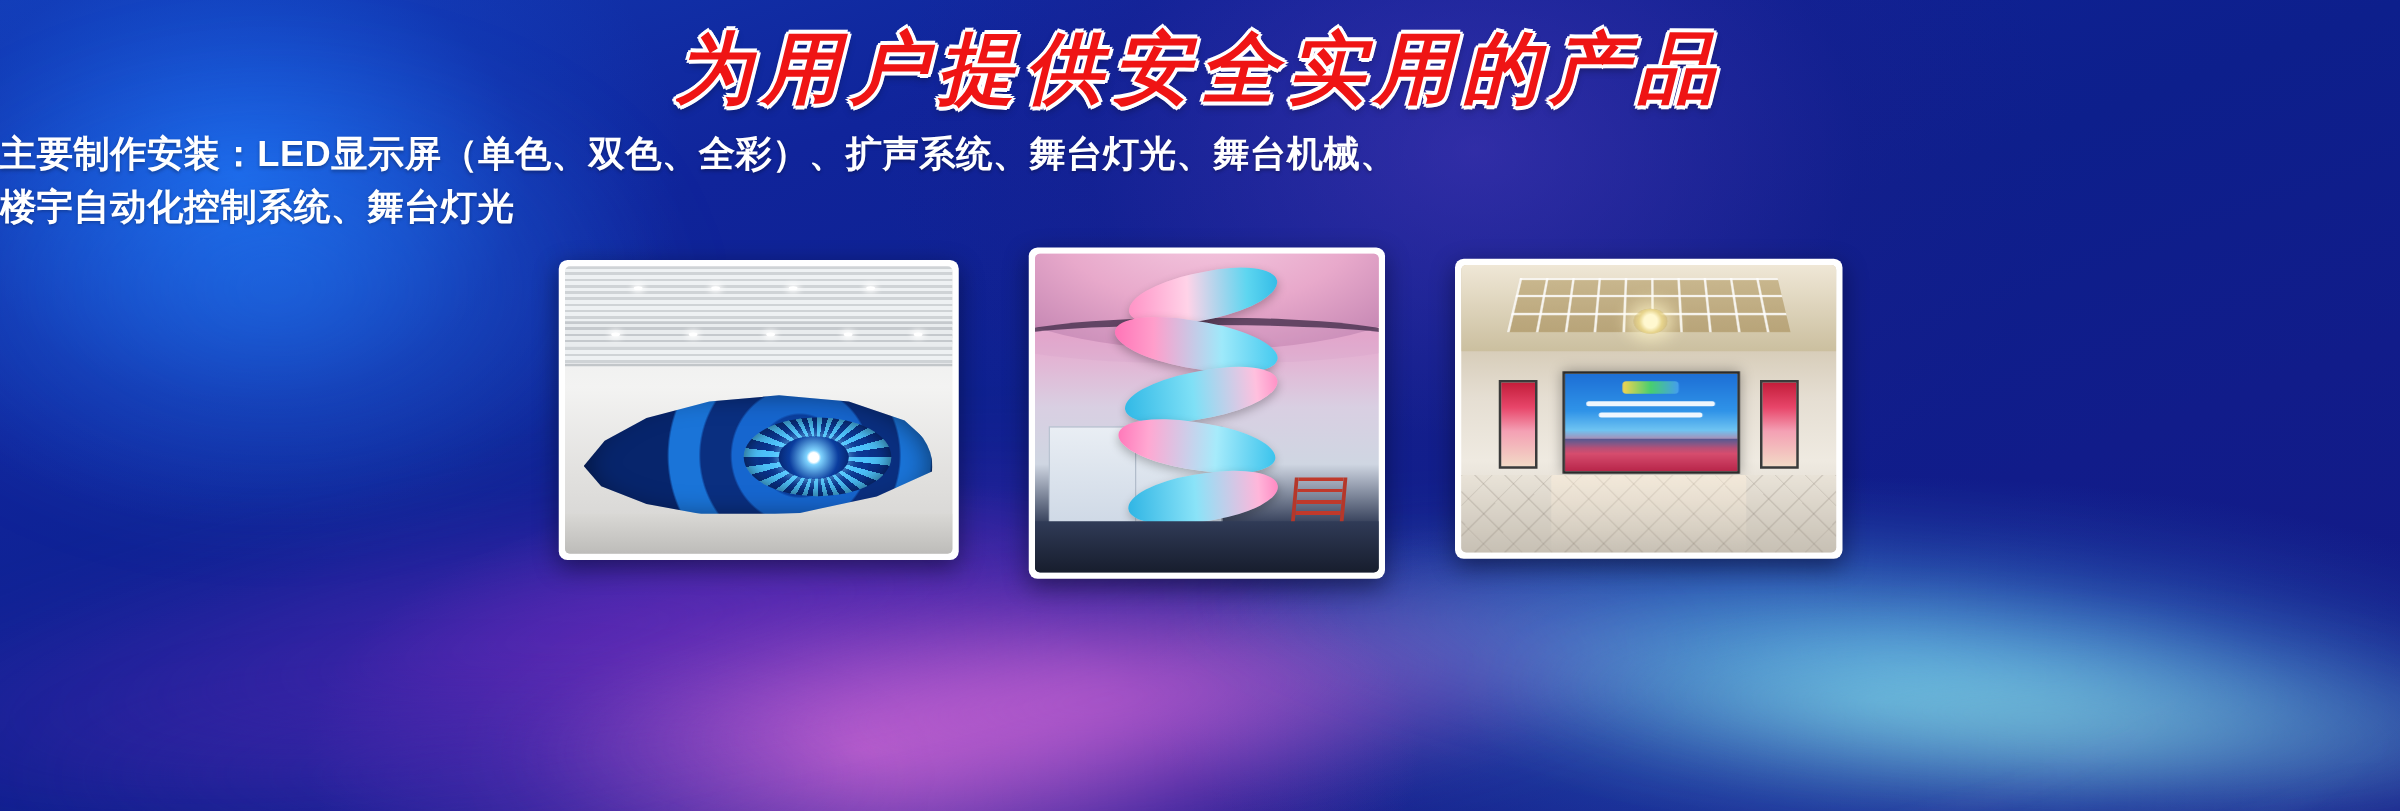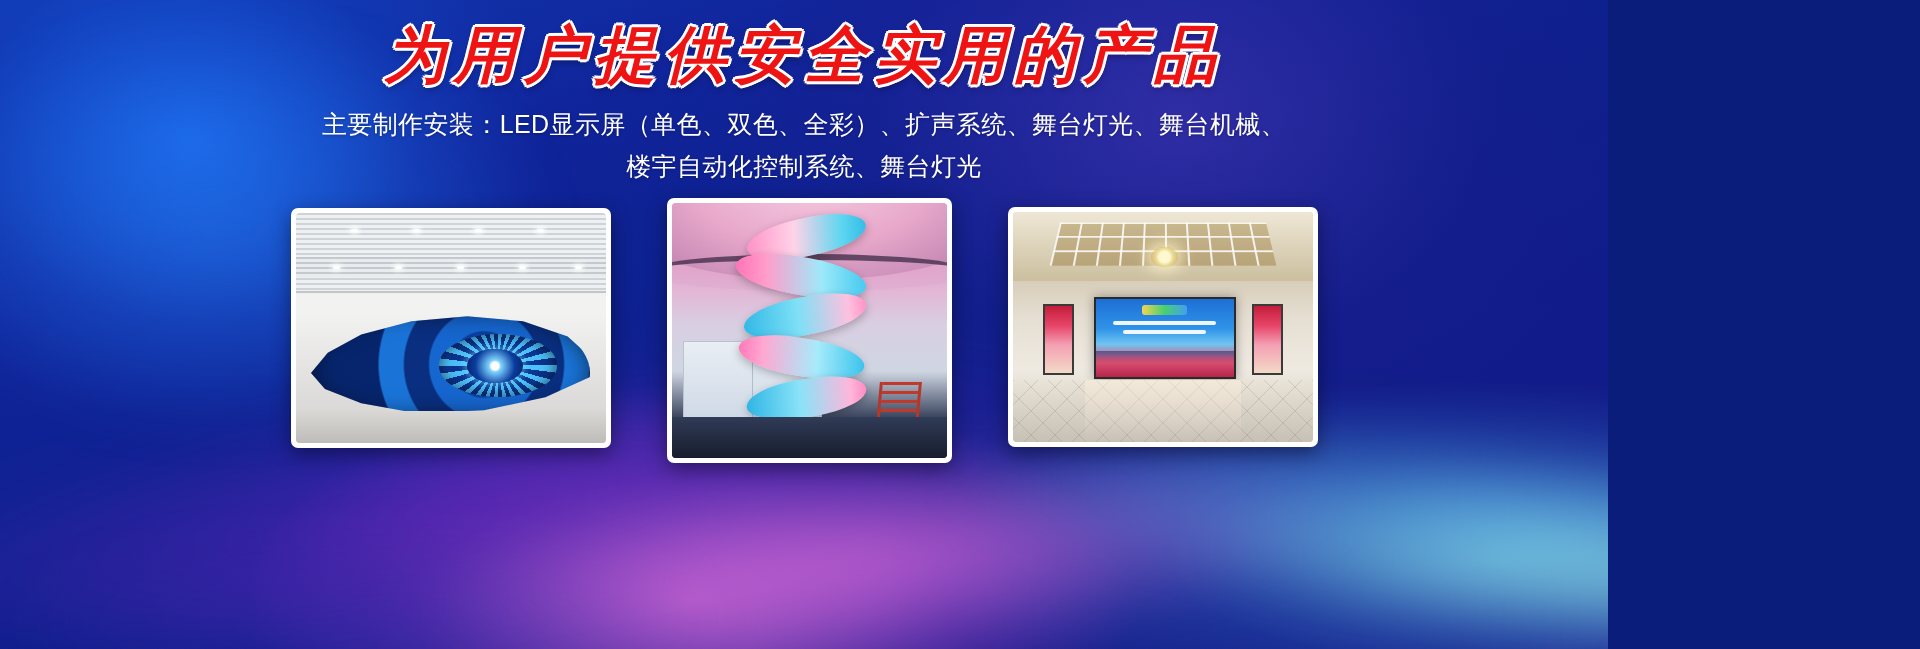--- a/index.html
+++ b/index.html
@@ -2,21 +2,21 @@
 <html><head>
 <meta charset="utf-8">
 <style>
   html,body{margin:0;padding:0;}
   body{
     width:1920px;height:649px;overflow:hidden;
     font-family:"Liberation Sans","DejaVu Sans",sans-serif;
     background:#0a1d7a;
   }
   .banner{
-    position:relative;width:1608px;height:649px;overflow:hidden;
+    position:relative;width:1920px;height:649px;overflow:hidden;
     background:
       radial-gradient(ellipse 620px 300px at 690px 600px, rgba(255,120,230,0.55) 0%, rgba(190,70,210,0.28) 42%, rgba(60,30,150,0.0) 72%),
       radial-gradient(ellipse 760px 230px at 1500px 560px, rgba(120,230,255,0.40) 0%, rgba(60,140,220,0.20) 45%, rgba(20,40,140,0.0) 78%),
       radial-gradient(ellipse 420px 330px at 190px 140px, rgba(30,120,255,0.70) 0%, rgba(20,70,200,0.30) 55%, rgba(10,30,130,0.0) 85%),
       radial-gradient(ellipse 560px 420px at 1180px 120px, rgba(90,60,190,0.45) 0%, rgba(40,30,140,0.18) 55%, rgba(10,25,120,0.0) 85%),
       linear-gradient(160deg,#123bb4 0%,#10249a 26%,#0d1f8c 52%,#111c8a 72%,#141a86 100%);
   }
   
   .streak{position:absolute;border-radius:50%;filter:blur(26px);pointer-events:none;}
   .s1{left:-180px;top:380px;width:1300px;height:250px;
@@ -46,22 +46,22 @@
     font-family:"DejaVu Serif","Liberation Serif",serif;
     font-size:62px;line-height:66px;font-weight:700;font-style:italic;
     color:#ef1414;letter-spacing:8px;
     text-shadow:
       -2px -2px 0 #fff, 2px -2px 0 #fff, -2px 2px 0 #fff, 2px 2px 0 #fff,
       -3px 0 0 #fff, 3px 0 0 #fff, 0 -3px 0 #fff, 0 3px 0 #fff,
       0 4px 7px rgba(0,0,0,0.40);
     white-space:nowrap;
   }
   .subtitle{
-    position:absolute;left:0;right:0;top:103px;text-align:center;
-    color:#ffffff;font-size:25px;line-height:42px;font-weight:400;
+    position:absolute;left:0;right:0;top:103px;
+    color:#ffffff;font-size:29px;line-height:42px;font-weight:700;
     letter-spacing:.4px;text-shadow:0 1px 3px rgba(0,0,0,.30);
   }
   .subtitle div{white-space:nowrap;}
 
   .gallery{
     position:absolute;left:0;right:0;top:200px;height:270px;
     display:flex;justify-content:center;align-items:flex-start;gap:56px;
   }
   .card{
     background:#fff;border-radius:7px;padding:5px;

